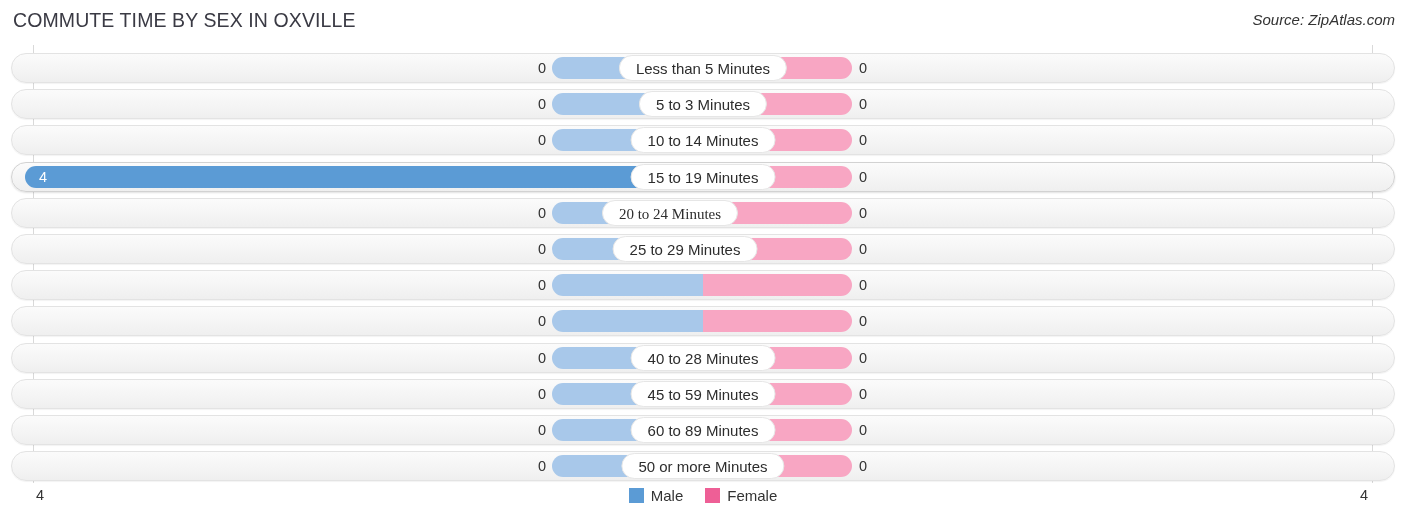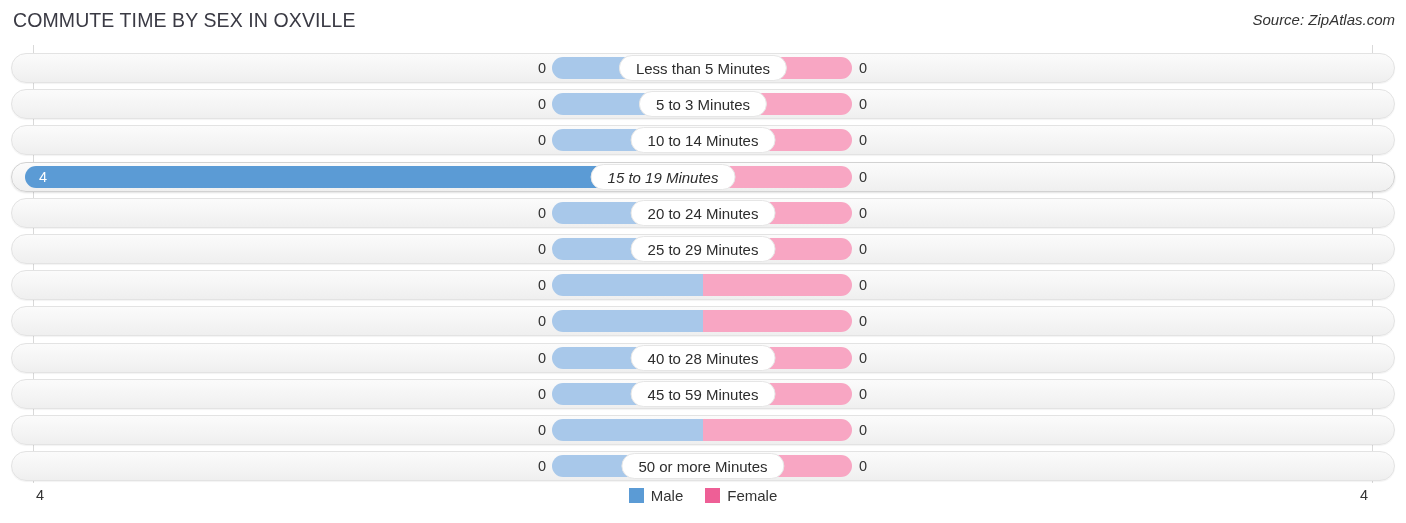--- a/index.html
+++ b/index.html
@@ -208,35 +208,35 @@
         <div class="bar bar-female" style="left: 691px; width: 149px;"></div>
         <div class="val val-male" style="left: 494px; width: 40px;">0</div>
         <div class="val val-female" style="left: 847px;">0</div>
         <div class="cat-pill" style="left: 691px;">10 to 14 Minutes</div>
       </div>
       <div class="row active" style="top: 116.6px;">
         <div class="bar bar-male filled" style="left: 13px; width: 678px;"></div>
         <div class="bar bar-female" style="left: 691px; width: 149px;"></div>
         <div class="val val-male inside" style="left: 27px; text-align: left;">4</div>
         <div class="val val-female" style="left: 847px;">0</div>
-        <div class="cat-pill" style="left: 651px; font-style: italic;">15 to 19 Minutes</div>
+        <div class="cat-pill" style="left: 691px;">15 to 19 Minutes</div>
       </div>
       <div class="row" style="top: 152.8px;">
         <div class="bar bar-male" style="left: 540px; width: 151px;"></div>
         <div class="bar bar-female" style="left: 691px; width: 149px;"></div>
         <div class="val val-male" style="left: 494px; width: 40px;">0</div>
         <div class="val val-female" style="left: 847px;">0</div>
-        <div class="cat-pill" style="left: 691px;">20 to 24 Minutes</div>
+        <div class="cat-pill" style="left: 658px; font-family: Liberation Serif, serif;">20 to 24 Minutes</div>
       </div>
       <div class="row" style="top: 189px;">
         <div class="bar bar-male" style="left: 540px; width: 151px;"></div>
         <div class="bar bar-female" style="left: 691px; width: 149px;"></div>
         <div class="val val-male" style="left: 494px; width: 40px;">0</div>
         <div class="val val-female" style="left: 847px;">0</div>
-        <div class="cat-pill" style="left: 691px; text-align: center;">25 to 29 Minutes</div>
+        <div class="cat-pill" style="left: 673px; text-align: center;">25 to 29 Minutes</div>
       </div>
       <div class="row" style="top: 225.2px;">
         <div class="bar bar-male" style="left: 540px; width: 151px;"></div>
         <div class="bar bar-female" style="left: 691px; width: 149px;"></div>
         <div class="val val-male" style="left: 494px; width: 40px;">0</div>
         <div class="val val-female" style="left: 847px;">0</div>
       </div>
       <div class="row" style="top: 261.4px;">
         <div class="bar bar-male" style="left: 540px; width: 151px;"></div>
         <div class="bar bar-female" style="left: 691px; width: 149px;"></div>
@@ -255,20 +255,21 @@
         <div class="bar bar-female" style="left: 691px; width: 149px;"></div>
         <div class="val val-male" style="left: 494px; width: 40px;">0</div>
         <div class="val val-female" style="left: 847px;">0</div>
         <div class="cat-pill" style="left: 691px;">45 to 59 Minutes</div>
       </div>
       <div class="row" style="top: 370px;">
         <div class="bar bar-male" style="left: 540px; width: 151px;"></div>
         <div class="bar bar-female" style="left: 691px; width: 149px;"></div>
         <div class="val val-male" style="left: 494px; width: 40px;">0</div>
         <div class="val val-female" style="left: 847px;">0</div>
+        <div class="cat-pill" style="left: 691px;">60 to 89 Minutes</div>
       </div>
       <div class="row" style="top: 406.2px;">
         <div class="bar bar-male" style="left: 540px; width: 151px;"></div>
         <div class="bar bar-female" style="left: 691px; width: 149px;"></div>
         <div class="val val-male" style="left: 494px; width: 40px;">0</div>
         <div class="val val-female" style="left: 847px;">0</div>
         <div class="cat-pill" style="left: 691px;">50 or more Minutes</div>
       </div>
     </div>
 </div>

